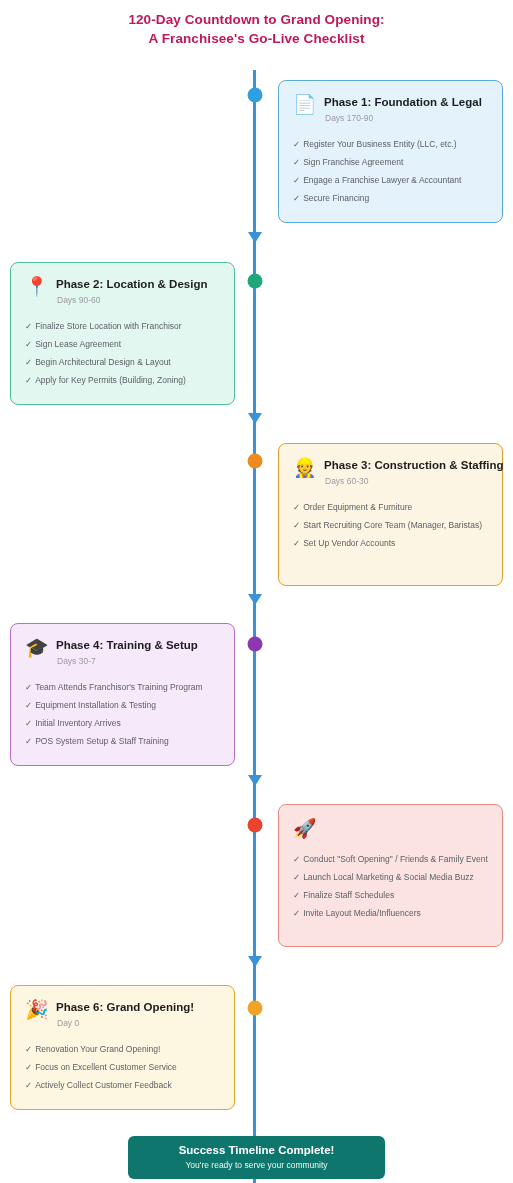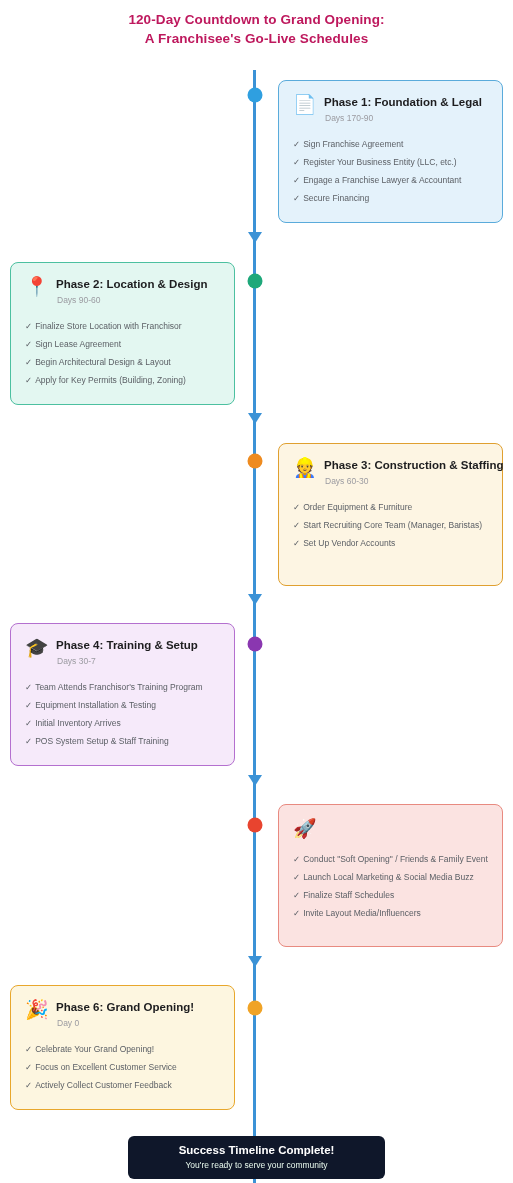--- a/index.html
+++ b/index.html
@@ -114,21 +114,21 @@
   }
   .check { color: #5c6066; margin-right: 3px; }
 
   
   .footer-banner {
     position: absolute;
     left: 128px;
     top: 1136px;
     width: 257px;
     height: 43px;
-    background: #0f172a;
+    background: #0f766e;
     border-radius: 6px;
     display: flex;
     flex-direction: column;
     align-items: center;
     justify-content: center;
     z-index: 6;
   }
   .footer-title {
     font-size: 11.5px;
     font-weight: bold;
@@ -140,21 +140,21 @@
     color: #eafbef;
     line-height: 13px;
     margin-top: 1px;
   }
 </style>
 </head>
 <body>
 
 <div class="title-block">
   <div class="title-line">120-Day Countdown to Grand Opening:</div>
-  <div class="title-line">A Franchisee's Go-Live Schedules</div>
+  <div class="title-line">A Franchisee's Go-Live Checklist</div>
 </div>
 
 <div class="spine"></div>
 
 <div id="timeline-nodes">
     <div class="node-dot" style="top: 95px; background: rgb(47, 159, 224);"></div>
     <div class="node-dot" style="top: 281px; background: rgb(30, 168, 122);"></div>
     <div class="node-dot" style="top: 461px; background: rgb(238, 139, 32);"></div>
     <div class="node-dot" style="top: 644px; background: rgb(138, 55, 176);"></div>
     <div class="node-dot" style="top: 825px; background: rgb(232, 68, 47);"></div>
@@ -170,22 +170,22 @@
 <div id="phase-cards">
     <div class="card right" style="top: 80px; min-height: 143px; border-color: rgb(90, 171, 219); background: rgb(228, 242, 251);">
       <div class="card-head">
         <span class="card-emoji">📄</span>
         <div class="head-text">
           <div class="card-title">Phase 1: Foundation &amp; Legal</div>
           <div class="card-sub">Days 170-90</div>
         </div>
       </div>
       <ul class="task-list">
+        <li class="task-item"><span class="check">✓</span><span>Register Your Business Entity (LLC, etc.)</span></li>
         <li class="task-item"><span class="check">✓</span><span>Sign Franchise Agreement</span></li>
-        <li class="task-item"><span class="check">✓</span><span>Register Your Business Entity (LLC, etc.)</span></li>
         <li class="task-item"><span class="check">✓</span><span>Engage a Franchise Lawyer &amp; Accountant</span></li>
         <li class="task-item"><span class="check">✓</span><span>Secure Financing</span></li>
       </ul>
     </div>
     <div class="card left" style="top: 262px; min-height: 143px; border-color: rgb(76, 192, 160); background: rgb(227, 247, 241);">
       <div class="card-head">
         <span class="card-emoji">📍</span>
         <div class="head-text">
           <div class="card-title">Phase 2: Location &amp; Design</div>
           <div class="card-sub">Days 90-60</div>
@@ -240,21 +240,21 @@
     </div>
     <div class="card left" style="top: 985px; min-height: 125px; border-color: rgb(232, 167, 44); background: rgb(253, 246, 224);">
       <div class="card-head">
         <span class="card-emoji">🎉</span>
         <div class="head-text">
           <div class="card-title">Phase 6: Grand Opening!</div>
           <div class="card-sub">Day 0</div>
         </div>
       </div>
       <ul class="task-list">
-        <li class="task-item"><span class="check">✓</span><span>Celebrate Your Grand Opening!</span></li>
+        <li class="task-item"><span class="check">✓</span><span>Renovation Your Grand Opening!</span></li>
         <li class="task-item"><span class="check">✓</span><span>Focus on Excellent Customer Service</span></li>
         <li class="task-item"><span class="check">✓</span><span>Actively Collect Customer Feedback</span></li>
       </ul>
     </div>
   </div>
 
 <div class="footer-banner">
   <div class="footer-title">Success Timeline Complete!</div>
   <div class="footer-sub">You're ready to serve your community</div>
 </div>

